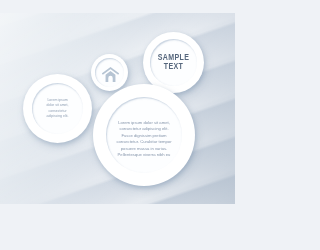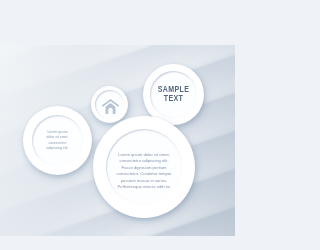--- a/index.html
+++ b/index.html
@@ -1,17 +1,17 @@
 <!DOCTYPE html>
 <html><head>
 <meta charset="utf-8">
 <style>
   html,body{margin:0;padding:0;}
   body{width:238px;height:250px;background:#eff2f6;font-family:"Liberation Sans",sans-serif;overflow:hidden;}
-  #stage{position:absolute;left:0;top:45px;width:235px;height:191px;overflow:hidden;}
+  #stage{position:absolute;left:0;top:13px;width:235px;height:191px;overflow:hidden;}
   .stripes{position:absolute;inset:0;
     background:linear-gradient(118deg, #f2f5f8 0%, #e3e9ef 28%, #d2dae4 60%, #b7c3d1 100%);}
   .bandA{position:absolute;inset:-20px;
     background: repeating-linear-gradient(161deg,
       rgba(255,255,255,0.50) 0px, rgba(255,255,255,0.50) 1.5px, rgba(255,255,255,0.0) 4.5px, rgba(255,255,255,0.54) 33px, rgba(255,255,255,0.50) 36px);
     -webkit-mask-image: linear-gradient(100deg, rgba(0,0,0,0.10) 0%, rgba(0,0,0,0.35) 30%, rgba(0,0,0,1) 62%, rgba(0,0,0,0.20) 100%);
     mask-image: linear-gradient(100deg, rgba(0,0,0,0.10) 0%, rgba(0,0,0,0.35) 30%, rgba(0,0,0,1) 62%, rgba(0,0,0,0.20) 100%);}
   .vshade{position:absolute;inset:0;}
   .circle{position:absolute;border-radius:50%;background:#ffffff;
     box-shadow:1px 2px 4.5px rgba(100,128,158,0.32), 2px 4px 9px rgba(100,128,158,0.18);}

